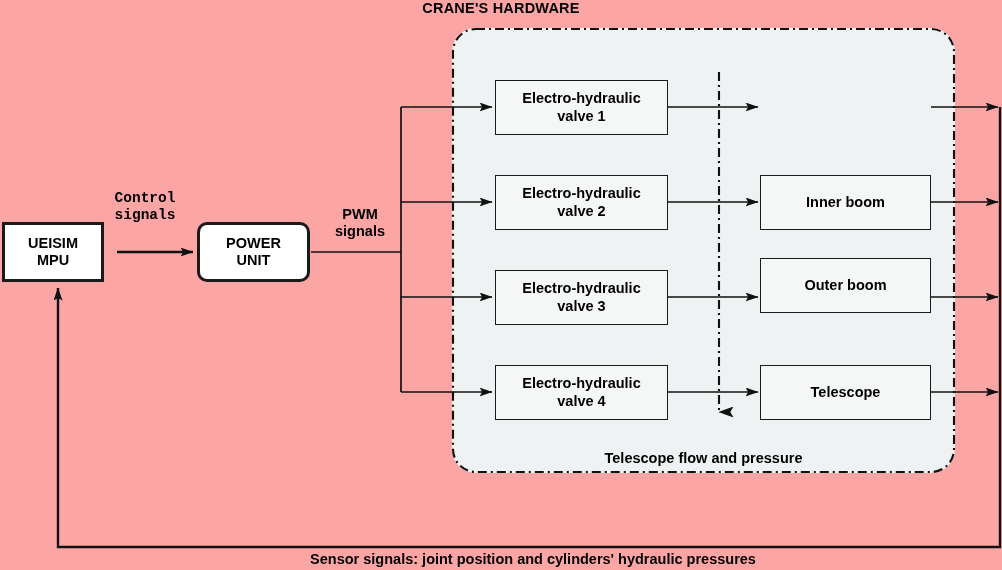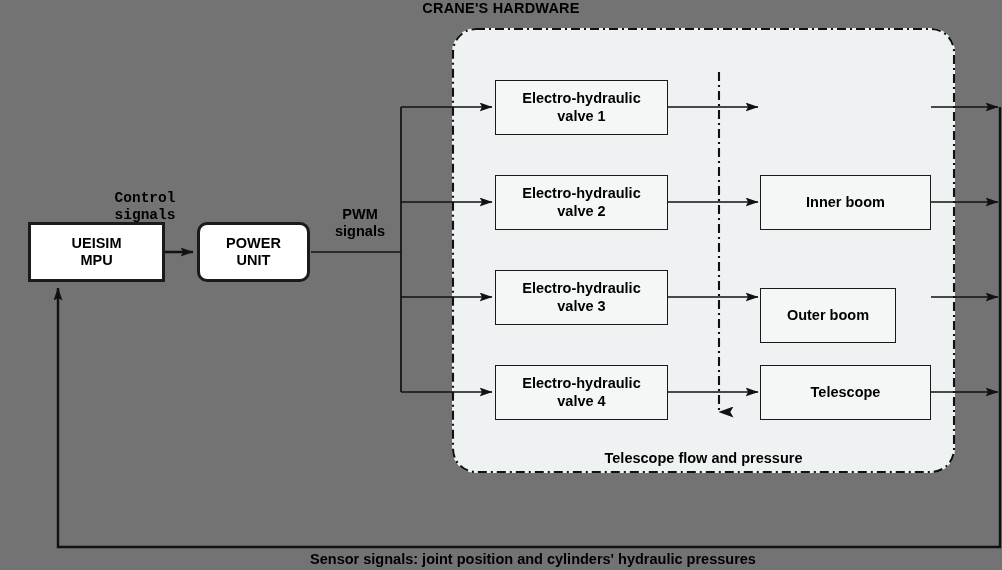--- a/index.html
+++ b/index.html
@@ -1,16 +1,16 @@
 <!DOCTYPE html>
 <html><head>
 <meta charset="utf-8">
 <style>
   html,body{margin:0;padding:0;background:#ffffff;}
-  #root{position:relative;width:1002px;height:570px;background:#737373;
+  #root{position:relative;width:1002px;height:570px;background:#fca5a5;
         font-family:"Liberation Sans",sans-serif;overflow:hidden;}
 
   .lbl{position:absolute;color:#000;font-weight:bold;line-height:1.15;
        text-align:center;white-space:pre-line;}
 
   
   #crane-region{position:absolute;left:452px;top:28px;width:503px;height:445px;
       box-sizing:border-box;background:#eff2f2;border-radius:24px;}
   #crane-region svg{position:absolute;left:0;top:0;overflow:visible;}
 
@@ -109,37 +109,37 @@
 
     <g>
       <path class="wire-thick" d="M1000,107 L1000,547 L58,547 L58,288" marker-end="url(#ar)"></path>
     </g>
 
     <g>
       <path class="dashdot" d="M719,72 L719,412" marker-end="url(#ar-dn)"></path>
     </g>
   </svg>
 
-  <div class="box thick" style="left:2px;top:222px;width:137px;height:60px;margin-left:26px;">UEISIM
+  <div class="box thick" style="left:2px;top:222px;width:102px;height:60px;">UEISIM
 MPU</div>
 
   <div class="box thick" style="left:197px;top:222px;width:113px;height:60px;border-radius:10px;">POWER
 UNIT</div>
 
   <div class="box" style="left:495px;top:80px;width:173px;height:55px;">Electro-hydraulic
 valve 1</div>
   <div class="box" style="left:495px;top:175px;width:173px;height:55px;">Electro-hydraulic
 valve 2</div>
   <div class="box" style="left:495px;top:270px;width:173px;height:55px;">Electro-hydraulic
 valve 3</div>
   <div class="box" style="left:495px;top:365px;width:173px;height:55px;">Electro-hydraulic
 valve 4</div>
 
   <div class="box" style="left:760px;top:175px;width:171px;height:55px;">Inner boom</div>
-  <div class="box" style="left:760px;top:288px;width:136px;height:55px;">Outer boom</div>
+  <div class="box" style="left:760px;top:258px;width:171px;height:55px;">Outer boom</div>
   <div class="box" style="left:760px;top:365px;width:171px;height:55px;">Telescope</div>
 
   <div class="lbl" id="control-lbl">Control
 signals</div>
   <div class="lbl" id="pwm-lbl">PWM
 signals</div>
   <div class="lbl" id="hydraulic-lbl">Telescope flow and pressure</div>
   <div class="lbl" id="sensor-lbl">Sensor signals: joint position and cylinders' hydraulic pressures</div>
 
 </div>

